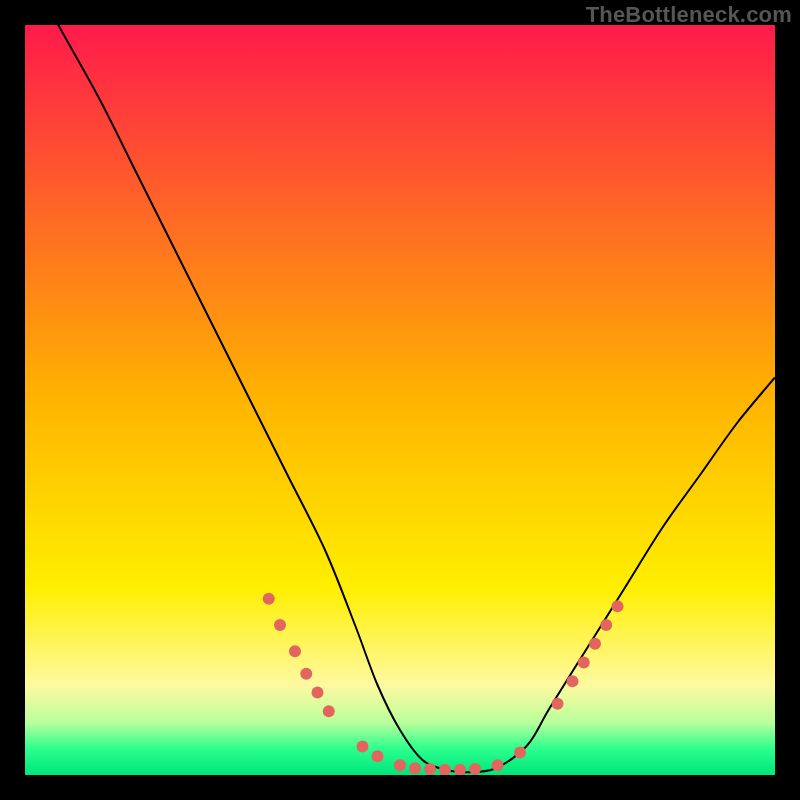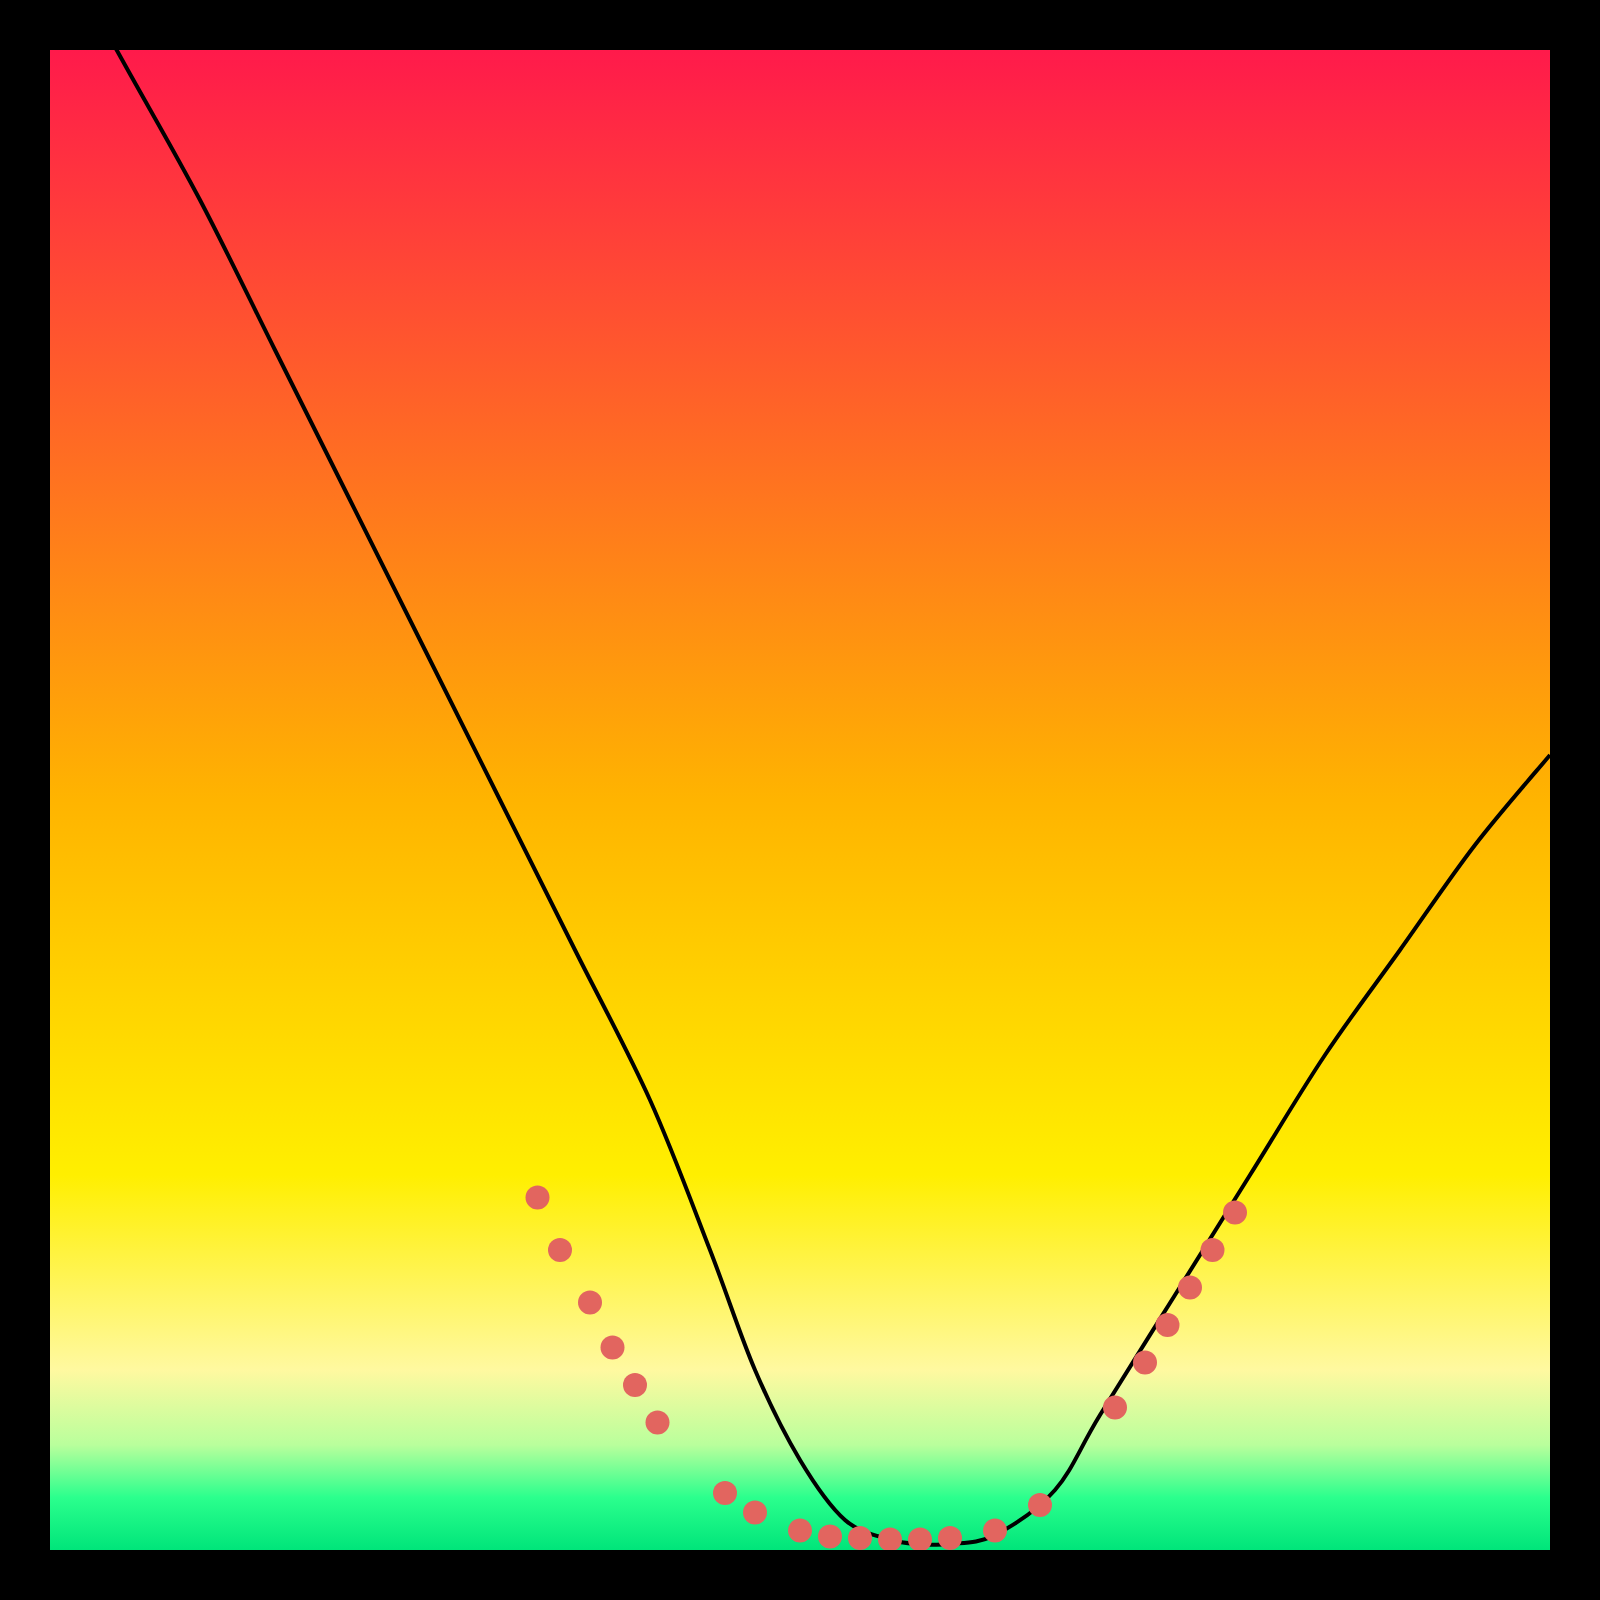--- a/index.html
+++ b/index.html
@@ -75,13 +75,14 @@
           <circle cx="495" cy="727.5" r="6" fill="#e2655f"></circle>
           <circle cx="532.5" cy="678.75" r="6" fill="#e2655f"></circle>
           <circle cx="547.5" cy="656.25" r="6" fill="#e2655f"></circle>
           <circle cx="558.75" cy="637.5" r="6" fill="#e2655f"></circle>
           <circle cx="570" cy="618.75" r="6" fill="#e2655f"></circle>
           <circle cx="581.25" cy="600" r="6" fill="#e2655f"></circle>
           <circle cx="592.5" cy="581.25" r="6" fill="#e2655f"></circle>
         </g>
     </svg>
   </div>
+  <div class="watermark">TheBottleneck.com</div>
 </div>
 
 </body></html>

